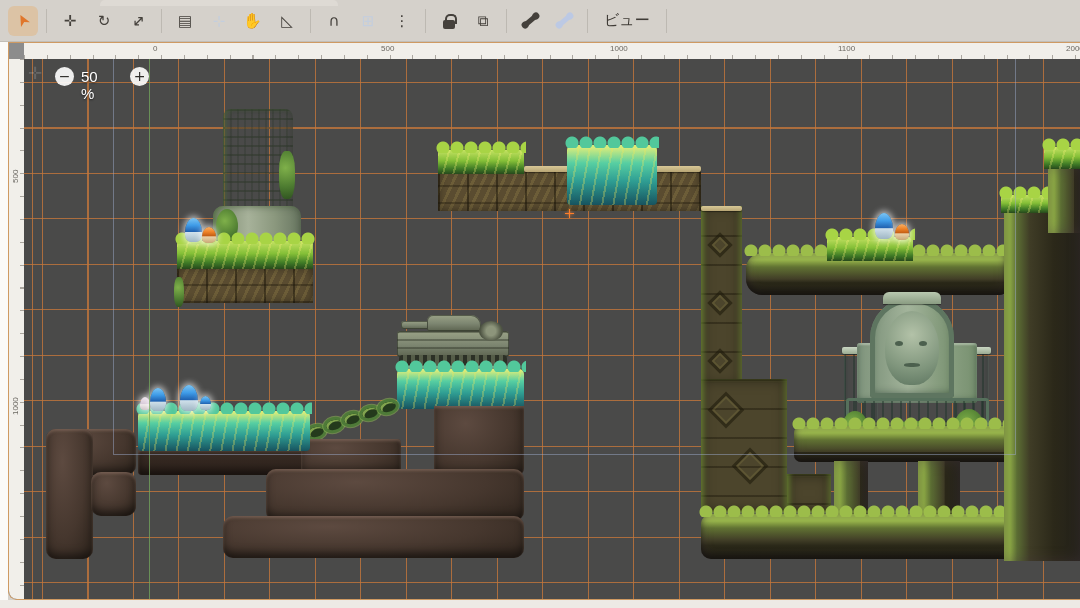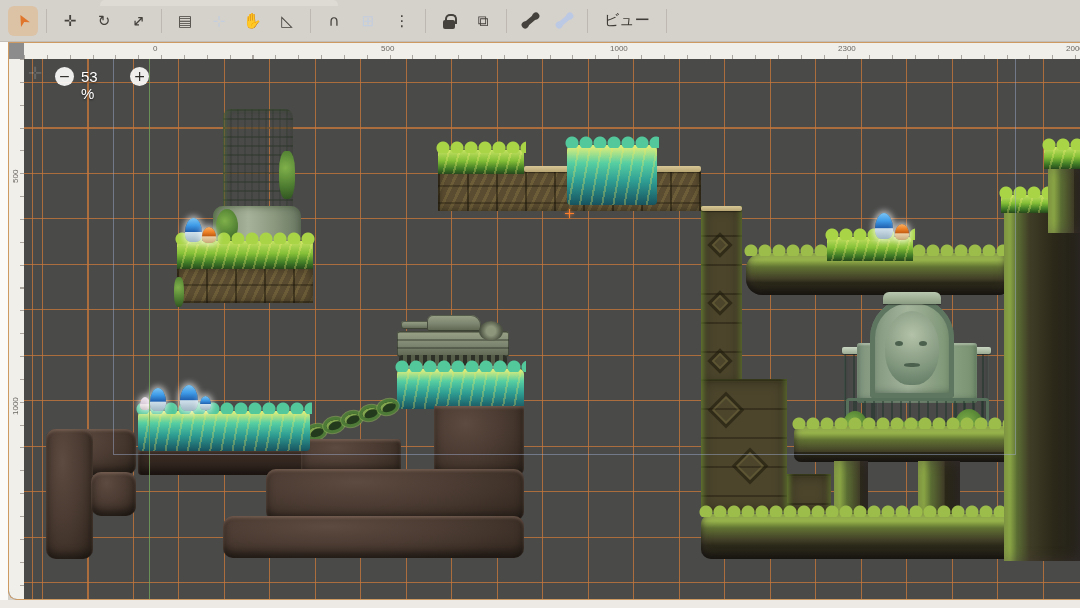--- a/index.html
+++ b/index.html
@@ -175,21 +175,21 @@
 <div class="leftstrip"></div>
 <div class="bottomstrip"></div>
 
 <div class="viewport">
   <div class="corner"></div>
 
   <div class="hruler">
     <span class="lab" style="left:129px">0</span>
     <span class="lab" style="left:357px">500</span>
     <span class="lab" style="left:586px">1000</span>
-    <span class="lab" style="left:814px">2300</span>
+    <span class="lab" style="left:814px">1100</span>
     <span class="lab" style="left:1042px">2000</span>
   </div>
 
   <div class="vruler">
     <span class="lab" style="top:124px">500</span>
     <span class="lab" style="top:356px">1000</span>
   </div>
 
   <div class="canvas">
     <div class="origin-line"></div>
@@ -283,17 +283,17 @@
     <div class="sp dirt" style="left:67px;top:413px;width:45px;height:44px;"></div>
     <div class="sp grassT fluff" style="left:114px;top:352px;width:172px;height:40px;"></div>
     <div class="sp mush pale" style="left:116px;top:338px;width:10px;height:13px;"></div>
     <div class="sp mush blue" style="left:126px;top:329px;width:16px;height:23px;"></div>
     <div class="sp mush blue" style="left:156px;top:326px;width:18px;height:26px;"></div>
     <div class="sp mush blue" style="left:176px;top:337px;width:11px;height:14px;"></div>
 
     <div class="zoombar">
       <span class="pancross" style="left:4px;top:4px;position:absolute;">✛</span>
       <button class="zbtn" style="left:31px;top:8px;">−</button>
-      <span class="zlabel" style="left:57px;top:9px;">53 %</span>
+      <span class="zlabel" style="left:57px;top:9px;">50 %</span>
       <button class="zbtn" style="left:106px;top:8px;">+</button>
     </div>
   </div>
 </div>
 
 </body></html>

